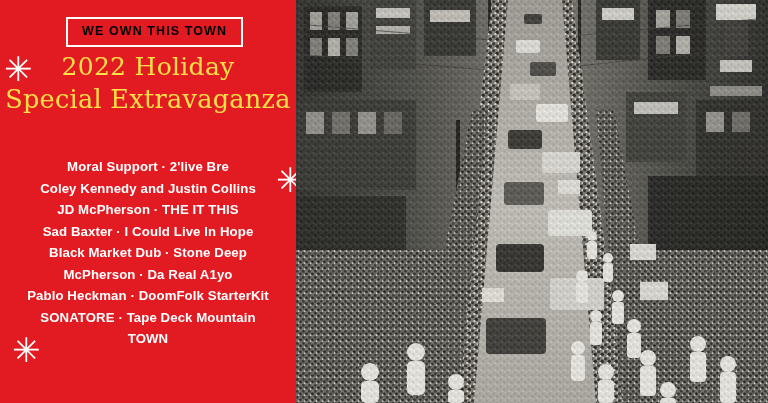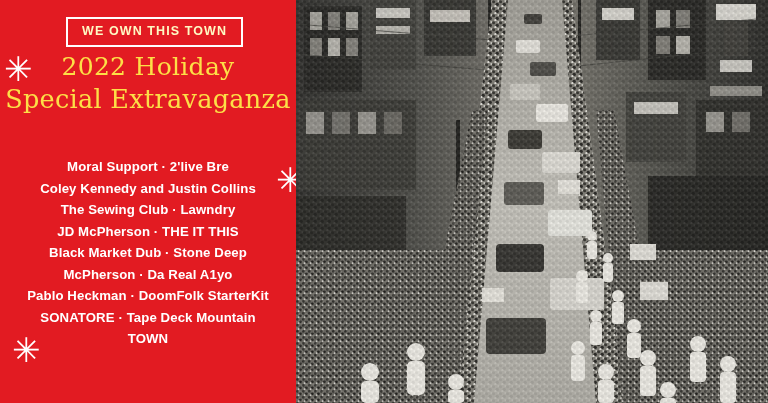--- a/index.html
+++ b/index.html
@@ -31,21 +31,21 @@
   }
   .badge {
     position: absolute;
     top: 17px;
     left: 66px;
     border: 2px solid #ffffff;
     padding: 6px 14px 7px 14px;
     box-sizing: border-box;
   }
   .badge-text {
-    color: #fef9c3;
+    color: #000000;
     font-size: 12.5px;
     font-weight: bold;
     letter-spacing: 1.1px;
     line-height: 1;
     white-space: nowrap;
   }
   .headline {
     position: absolute;
     top: 51px;
     left: 0;
@@ -120,22 +120,22 @@
     </div>
 
     <div class="headline">
       <span class="line line1">2022 Holiday</span>
       <span class="line line2">Special Extravaganza</span>
     </div>
 
     <div class="lineup">
       <span class="act-line">Moral Support · 2'live Bre</span>
       <span class="act-line">Coley Kennedy and Justin Collins</span>
-      <span class="act-line">The Sewing Club · Lawndry</span>
       <span class="act-line">JD McPherson · THE IT THIS</span>
+      <span class="act-line">Sad Baxter · I Could Live In Hope</span>
       <span class="act-line">Black Market Dub · Stone Deep</span>
       <span class="act-line">McPherson · Da Real A1yo</span>
       <span class="act-line">Pablo Heckman · DoomFolk StarterKit</span>
       <span class="act-line">SONATORE · Tape Deck Mountain</span>
       <span class="act-line">TOWN</span>
     </div>
 
     <div class="asterisk asterisk-1">✳</div>
     <div class="asterisk asterisk-2">✳</div>
     <div class="asterisk asterisk-3">✳</div>

